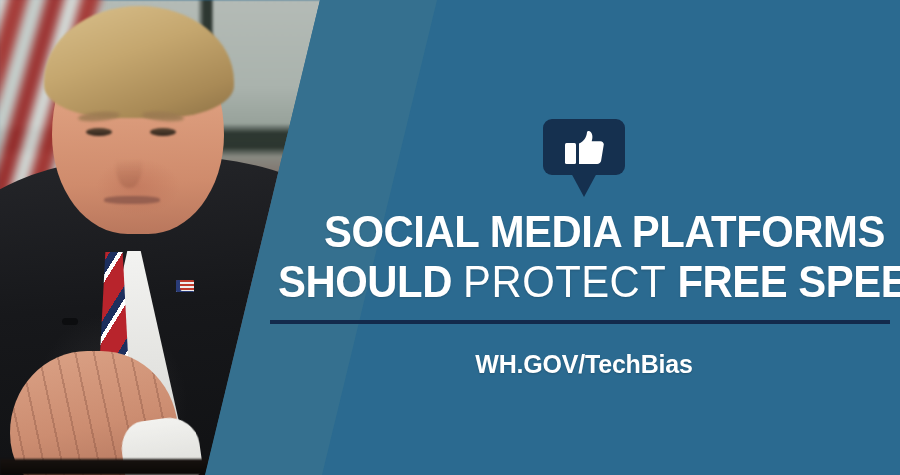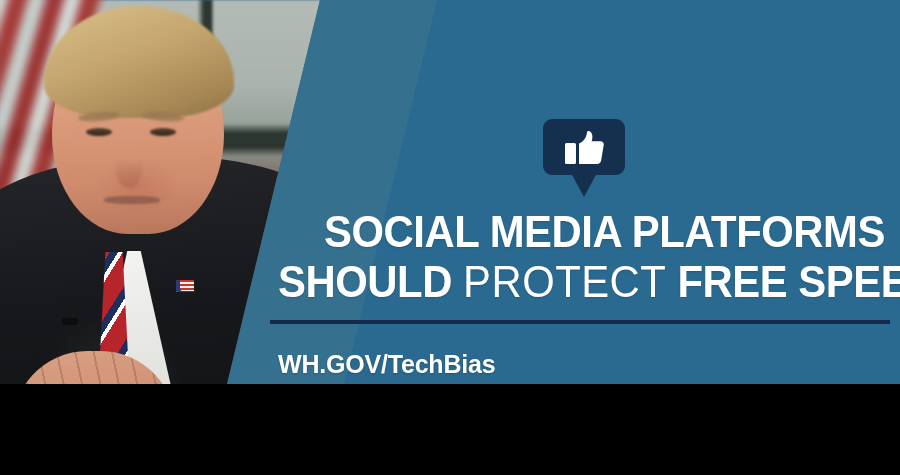--- a/index.html
+++ b/index.html
@@ -7,21 +7,21 @@
     padding: 0;
     background: #000;
   }
   body {
     font-family: "Liberation Sans", sans-serif;
   }
 
   #graphic {
     position: relative;
     width: 900px;
-    height: 384px;
+    height: 475px;
     overflow: hidden;
     background: #2b6a90;
   }
 
   
   .photo-panel {
     position: absolute;
     left: 0;
     top: 0;
     width: 340px;
@@ -292,21 +292,21 @@
     height: 4px;
     background: #132a4c;
   }
 
   
   .url {
     position: absolute;
     left: 278px;
     top: 350px;
     width: 612px;
-    text-align: left;
+    text-align: center;
     color: #ffffff;
     font-family: "Liberation Sans Narrow", "Liberation Sans", sans-serif;
     font-weight: 700;
     font-size: 25px;
     letter-spacing: -0.2px;
     text-shadow: 0 1px 2px rgba(0,0,0,.20);
     white-space: nowrap;
   }
 </style>
 </head>

